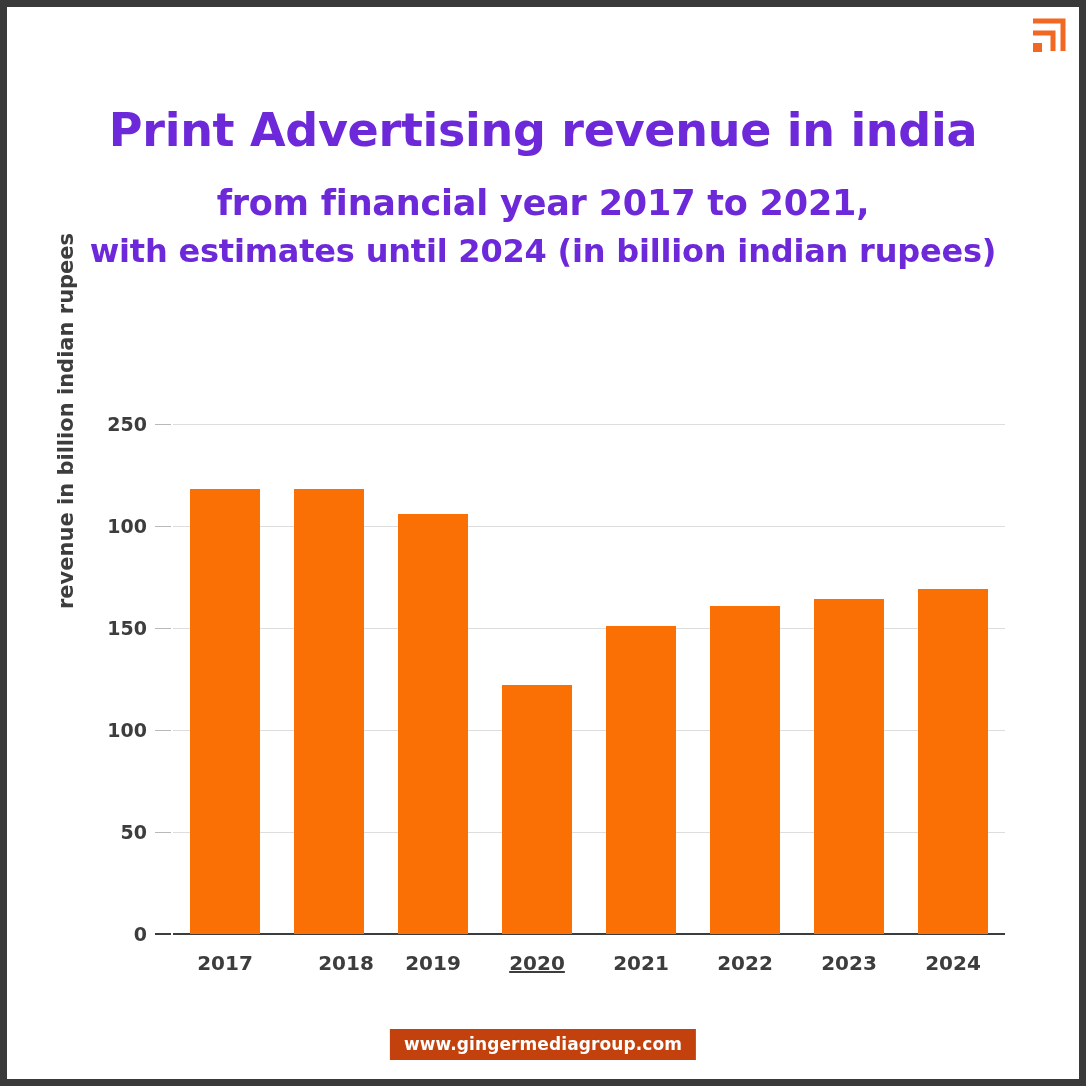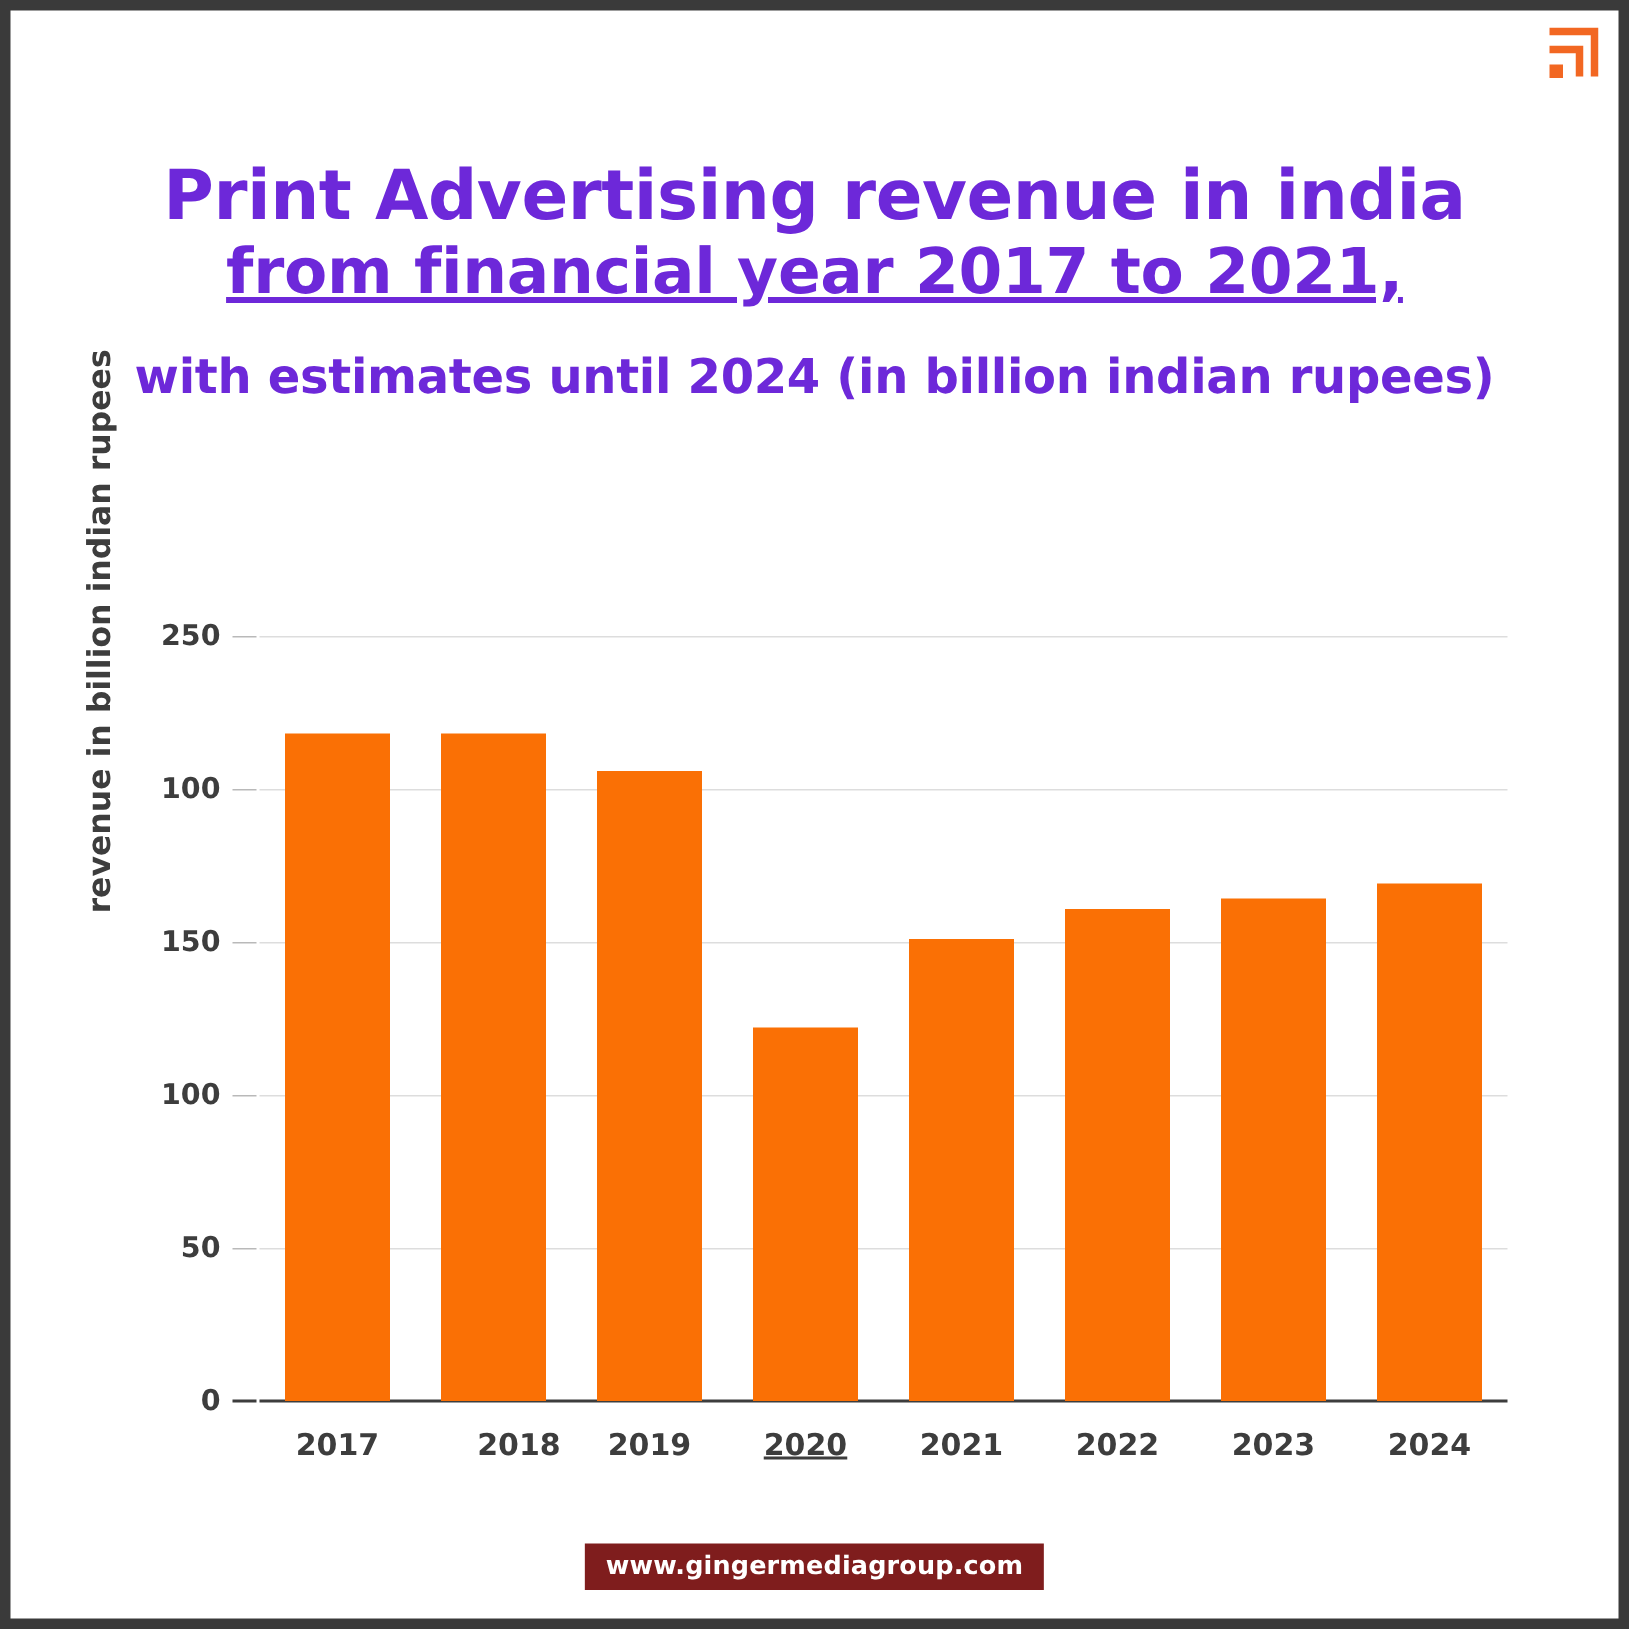--- a/index.html
+++ b/index.html
@@ -83,32 +83,32 @@
   .title-line1 {
     font-family: "DejaVu Sans", sans-serif;
     font-weight: bold;
     font-size: 46px;
     letter-spacing: -0.3px;
     line-height: 1.12;
   }
   .title-line2 {
     font-family: "DejaVu Sans", sans-serif;
     font-weight: bold;
-    font-size: 42px;
+    font-size: 35px;
     letter-spacing: -0.2px;
     line-height: 1.15;
-    text-decoration: underline;
+    margin-top: 26px;
   }
   .title-line3 {
     font-family: "DejaVu Sans", sans-serif;
     font-weight: bold;
     font-size: 32px;
     letter-spacing: -0.2px;
     line-height: 1.15;
-    margin-top: 28px;
+    margin-top: 10px;
   }
 
   
   #chart-area {
     position: absolute;
     left: 0;
     top: 395px;
     width: 1072px;
     height: 600px;
   }
@@ -182,21 +182,21 @@
     color: #3d3d3d;
     white-space: nowrap;
   }
 
   
   #footer-url {
     position: absolute;
     left: 50%;
     transform: translateX(-50%);
     bottom: 19px;
-    background: #7f1d1d;
+    background: #c2410c;
     color: #ffffff;
     font-family: "DejaVu Sans", sans-serif;
     font-weight: bold;
     font-size: 17px;
     padding: 5px 14px 6px 14px;
     letter-spacing: 0.1px;
     white-space: nowrap;
   }
 </style>
 </head>

